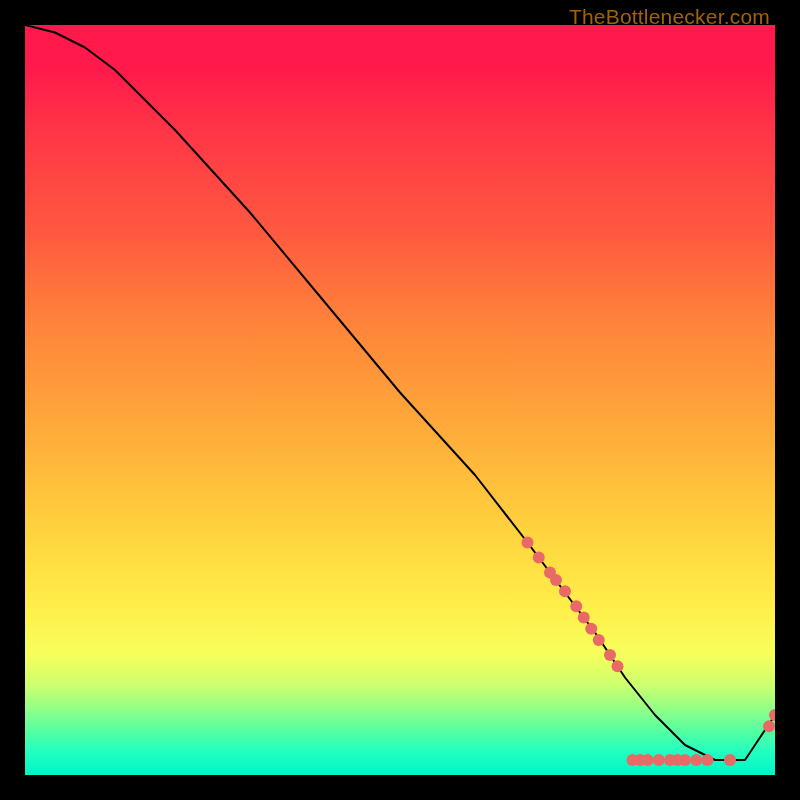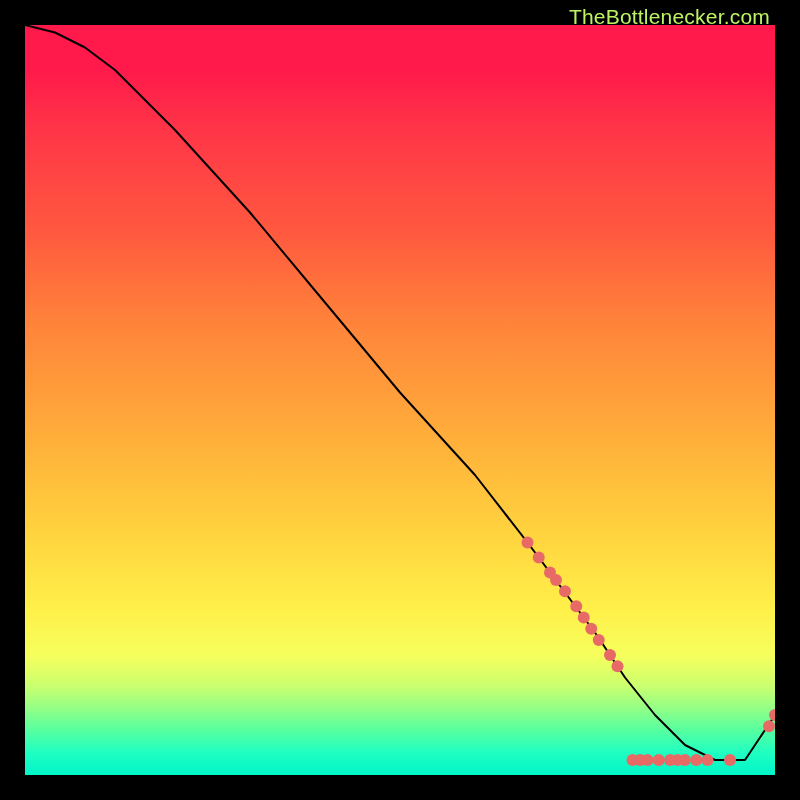--- a/index.html
+++ b/index.html
@@ -41,21 +41,21 @@
     );
   }
   svg.overlay {
     position: absolute;
     inset: 0;
   }
   .watermark {
     position: absolute;
     top: 5px;
     right: 30px;
-    color: #bef264;
+    color: #a16207;
     font-size: 21px;
     font-weight: 500;
     letter-spacing: 0.2px;
   }
 </style>
 </head>
 <body>
 
 <div class="frame">
   <div class="gradient"></div>

